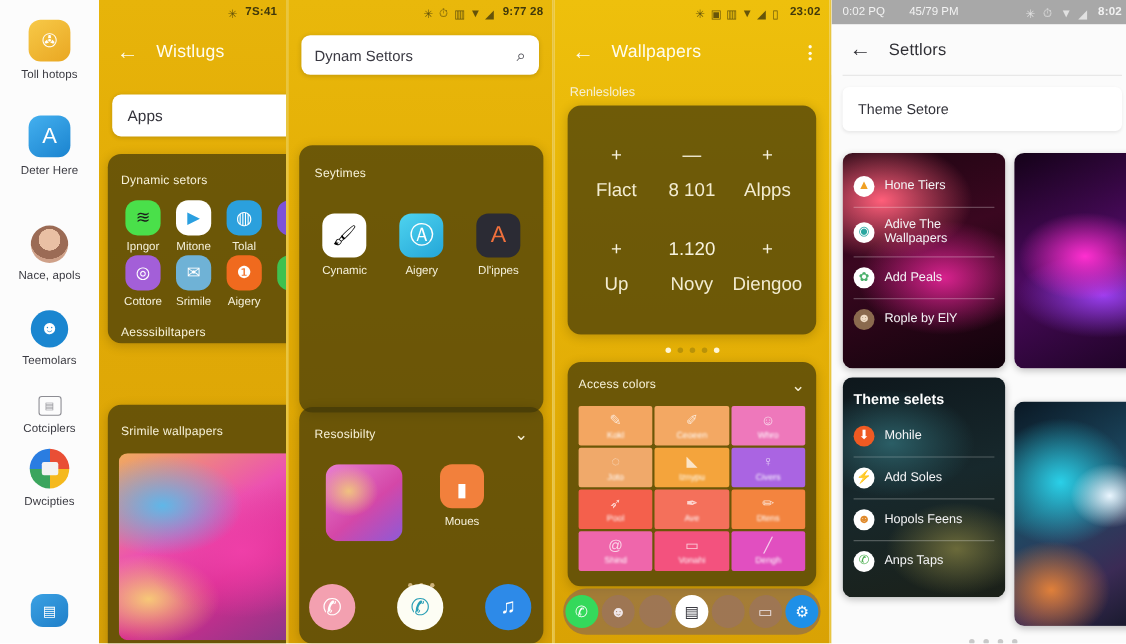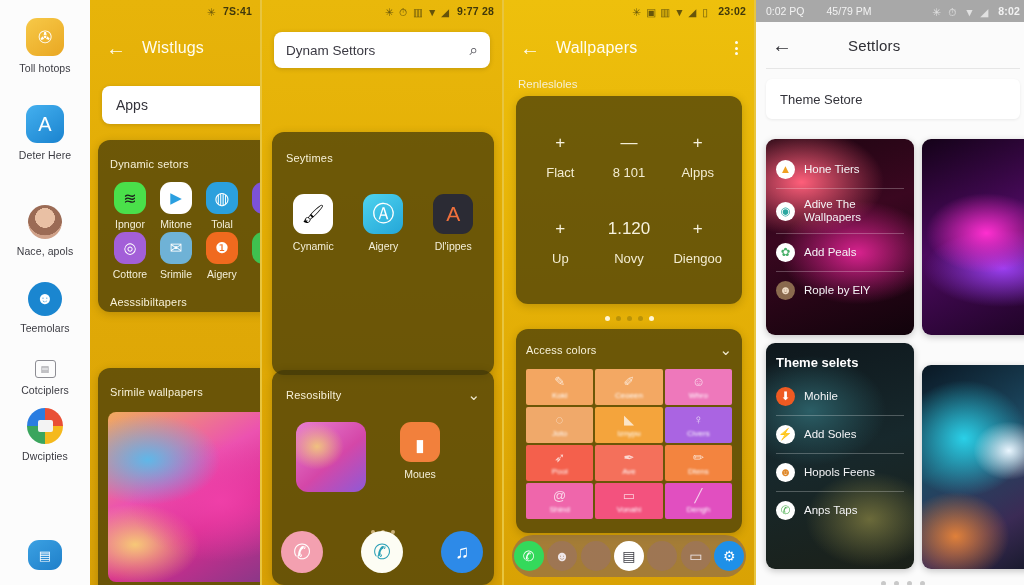--- a/index.html
+++ b/index.html
@@ -110,21 +110,21 @@
     display:flex; justify-content:space-around; align-items:flex-start; padding-top: 8px;
   }
 
   
   #p3 { width: 250px; background: linear-gradient(180deg,#eec00c 0%,#e6b207 45%,#d9a204 100%); }
   #p3 .section-label { padding: 4px 14px 6px; font-size: 11.5px; color:#f6efd3; filter: blur(.35px); }
   #p3 .panelcard { margin: 0 12px; height: 208px; padding: 18px 10px; }
   #p3 .stepgrid { display:grid; grid-template-columns: repeat(3,1fr); grid-template-rows: 1fr 1fr; height:100%; }
   #p3 .step { display:flex; flex-direction:column; align-items:center; justify-content:center; gap:14px; }
   #p3 .step-sign { font-size: 17px; color:#f7f2de; line-height:1; }
-  #p3 .step-label { font-size: 13px; color:#f3ecd1; filter: blur(.3px); text-align: right; }
+  #p3 .step-label { font-size: 17px; color:#f3ecd1; filter: blur(.3px); text-align: right; }
   #p3 .dots { display:flex; gap:6px; justify-content:center; margin: 12px 0 8px; }
   #p3 .dots i { width:5px; height:5px; border-radius:50%; background:#b99208; display:block; }
   #p3 .dots i.on { background:#fff6d6; }
   #p3 .colorcard { margin: 0 12px; padding: 12px 10px 14px; }
   #p3 .swatchgrid { display:grid; grid-template-columns: repeat(3,1fr); gap: 2px; margin-top: 10px; }
   #p3 .swatch {
     height: 36px; border-radius: 2px;
     display:flex; flex-direction:column; align-items:center; justify-content:center; gap:2px;
   }
   #p3 .swatch span { font-size: 8px; color: #fff; filter: blur(1.1px); }
@@ -133,21 +133,21 @@
     position:absolute; left: 8px; bottom: 8px; width: 234px; height: 42px;
     border-radius: 21px; background: rgba(120,92,96,.55);
     display:flex; align-items:center; justify-content:space-around;
   }
   .dock-ic { width: 30px; height: 30px; border-radius:50%; display:flex; align-items:center; justify-content:center; font-size:14px; }
 
   
   #p4 { width: 274px; background: #fbfbfb; }
   #p4 .statusbar { background:#a8a8a8; color:#f2f2f2; justify-content:flex-start; gap:6px; padding:0 10px; }
   #p4 .appbar { background:#fbfbfb; color:#2f2f35; height: 46px; }
-  #p4 .appbar-title { font-size: 15px; color:#2f2f35;margin-left:40px; }
+  #p4 .appbar-title { font-size: 15px; color:#2f2f35; }
   #p4 .divider { height:1px; background:#e6e6e6; margin: 0 10px; }
   #p4 .themestore {
     margin: 10px 10px 0; height: 40px; background:#fff; border-radius:6px;
     display:flex; align-items:center; padding: 0 14px; font-size: 13px; color:#33333a;
     box-shadow: 0 1px 3px rgba(0,0,0,.07);
   }
   #p4 .masonry { position:relative; margin: 10px 10px 0; }
   #p4 .tile { position:absolute; border-radius: 9px; overflow:hidden; box-shadow: 0 2px 7px rgba(0,0,0,.22); }
   #p4 .tilelist { padding: 12px 10px; display:flex; flex-direction:column; }
   #p4 .tilehead { font-size: 13px; font-weight:700; color:#fff; margin-bottom:8px; filter: blur(.25px); }
@@ -514,21 +514,21 @@
         </div>
       </div>
 
       <div class="tile" style="left:156px;top:10px;width:140px;height:196px;
                   background:
                     radial-gradient(ellipse 72% 34% at 46% 48%, #ff2fd0 0%, rgba(255,47,208,0) 60%),
                     radial-gradient(ellipse 86% 30% at 58% 66%, #9a3ff0 0%, rgba(154,63,240,0) 66%),
                     linear-gradient(155deg,#140218 0%,#4b0a5e 45%,#1a0320 100%);
                   filter:blur(.35px)"></div>
 
-      <div class="tile" style="left:0;top:214px;width:148px;height:226px;
+      <div class="tile" style="left:0;top:214px;width:148px;height:200px;
                   background:
                     radial-gradient(ellipse 80% 38% at 30% 30%, #2b5e66 0%, rgba(43,94,102,0) 64%),
                     radial-gradient(ellipse 70% 34% at 70% 78%, #6b6a3a 0%, rgba(107,106,58,0) 62%),
                     linear-gradient(165deg,#0e171c 0%,#17282c 48%,#1b2018 100%);">
         <div class="tilelist">
           <div class="tilehead">Theme selets</div>
           <div class="trow">
             <span class="rowico" style="background:#ef5a22;color:#fff">⬇</span>
             <span>Mohile</span>
           </div>

